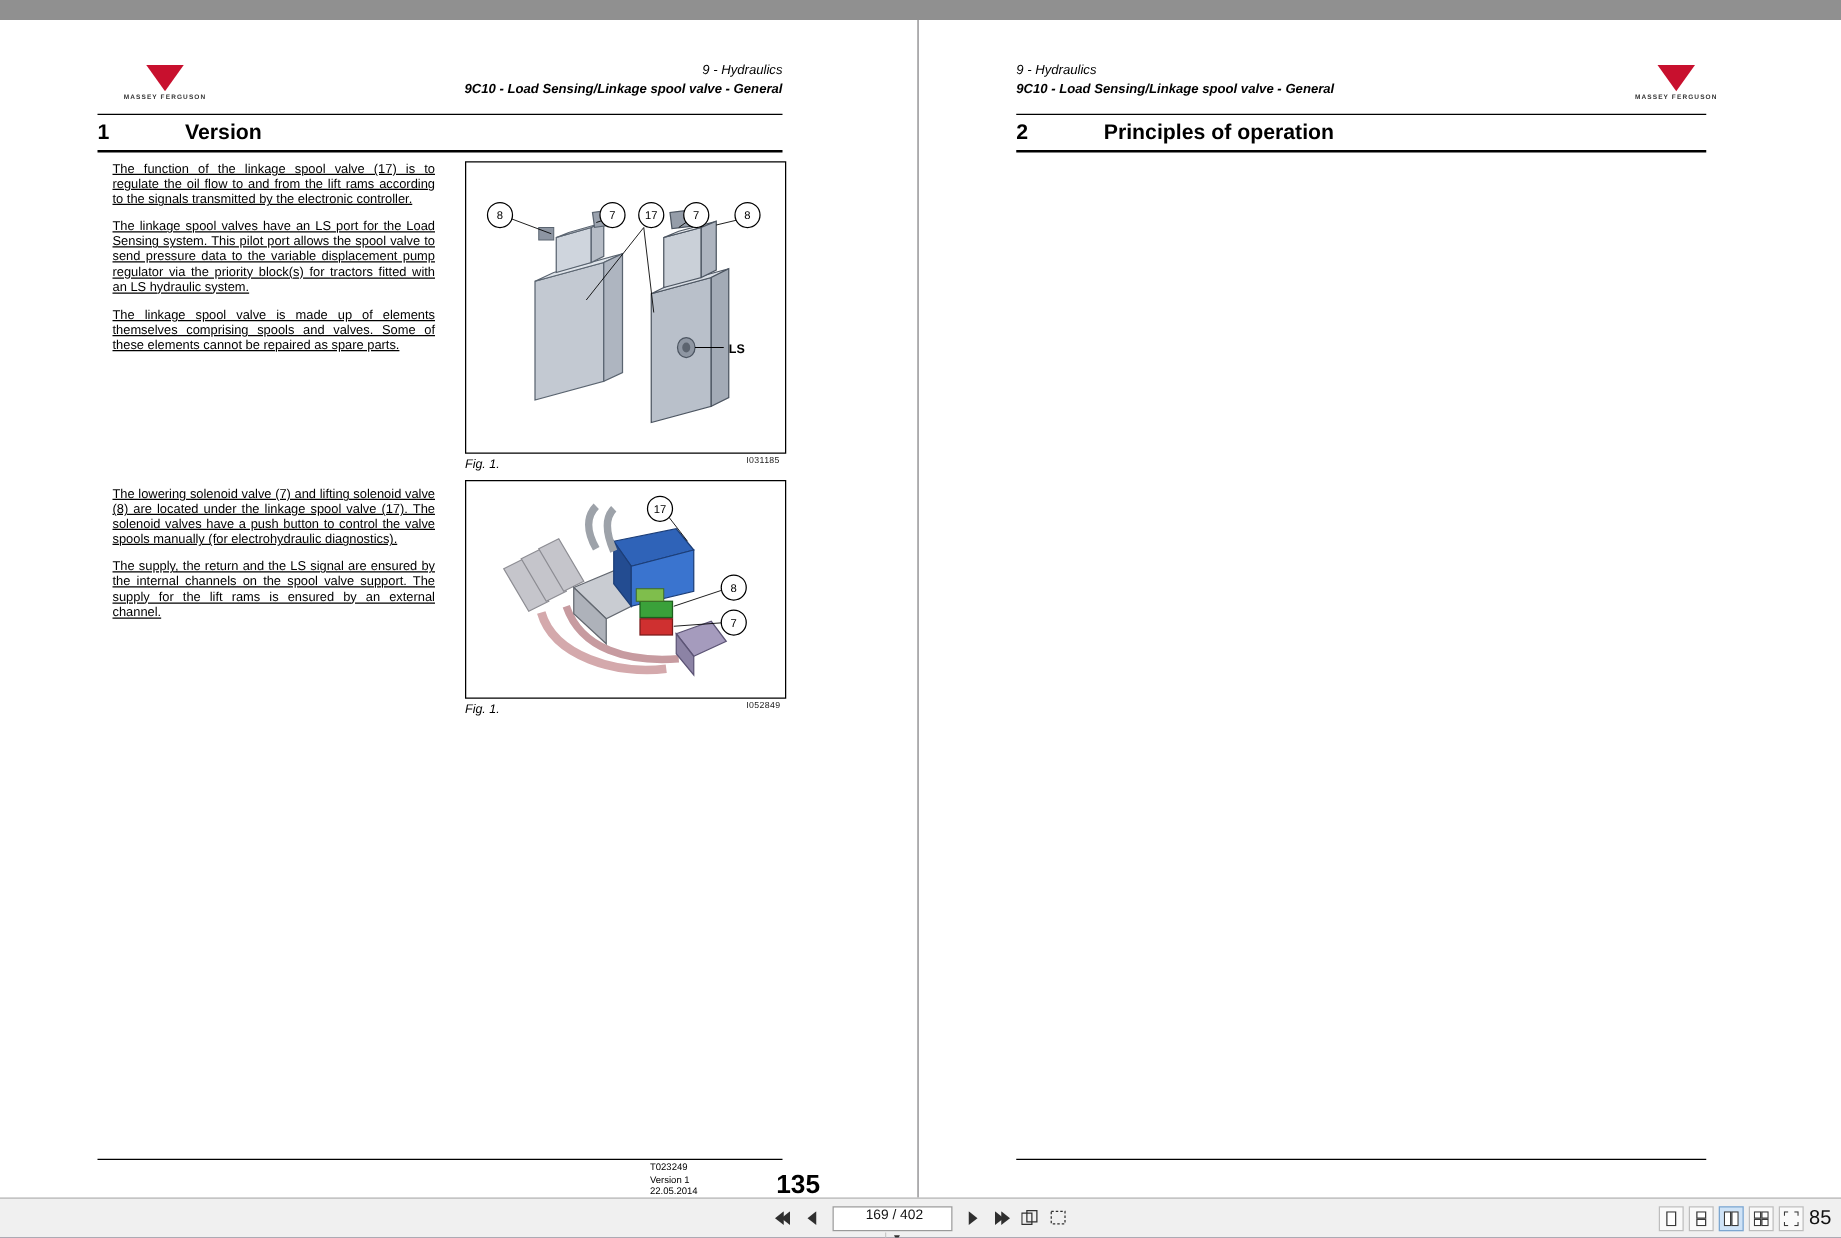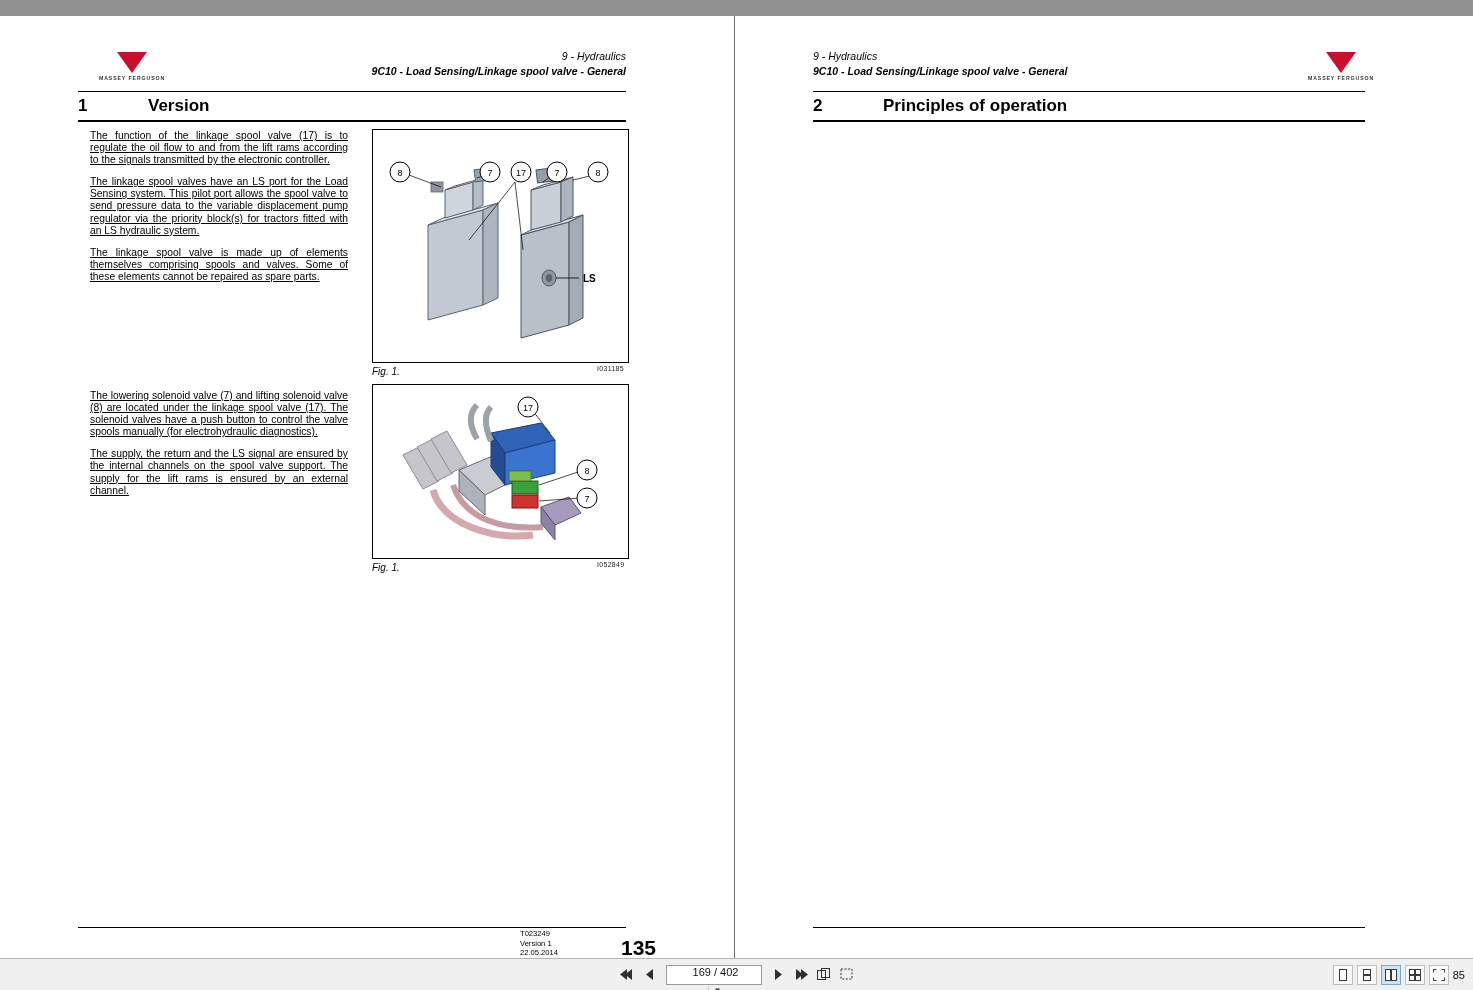--- a/index.html
+++ b/index.html
@@ -199,21 +199,21 @@
     align-items: center;
     gap: 4px;
   }
   .view-btn {
     width: 20px; height: 20px;
     border: 1px solid #bdbdbd;
     background: #fafafa;
     display: flex; align-items: center; justify-content: center;
   }
   .view-btn.active { background: #cfe3f7; border-color: #7da7d0; }
-  .zoomval { font-size: 11px; color: #111; margin-left: 0; }
+  .zoomval { font-size: 16px; color: #111; margin-left: 0; }
 
   
   svg { display: block; }
   .cal { font-family: "Liberation Sans", sans-serif; }
 </style>
 </head>
 <body>
 
 <div class="viewer">
   <div class="pages">

